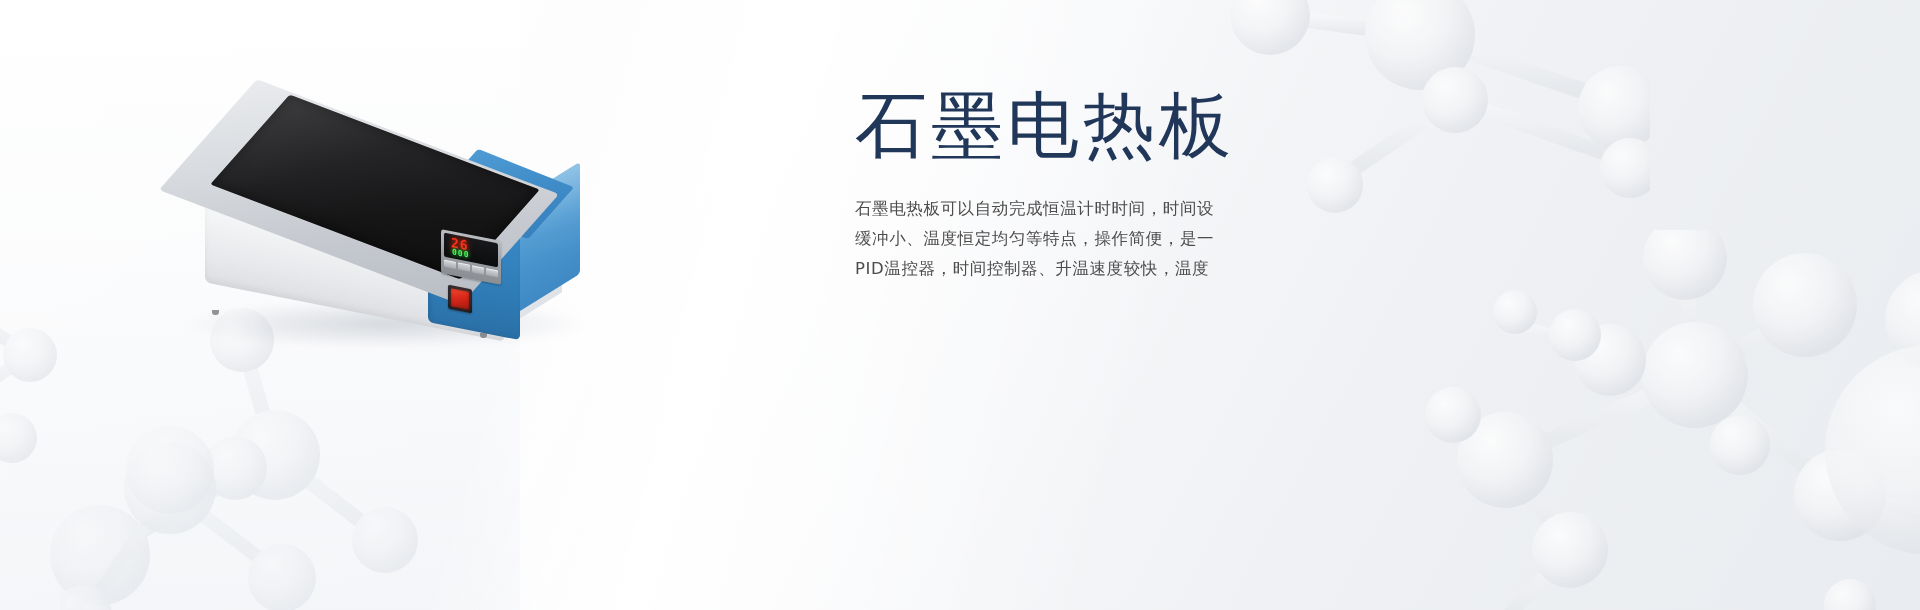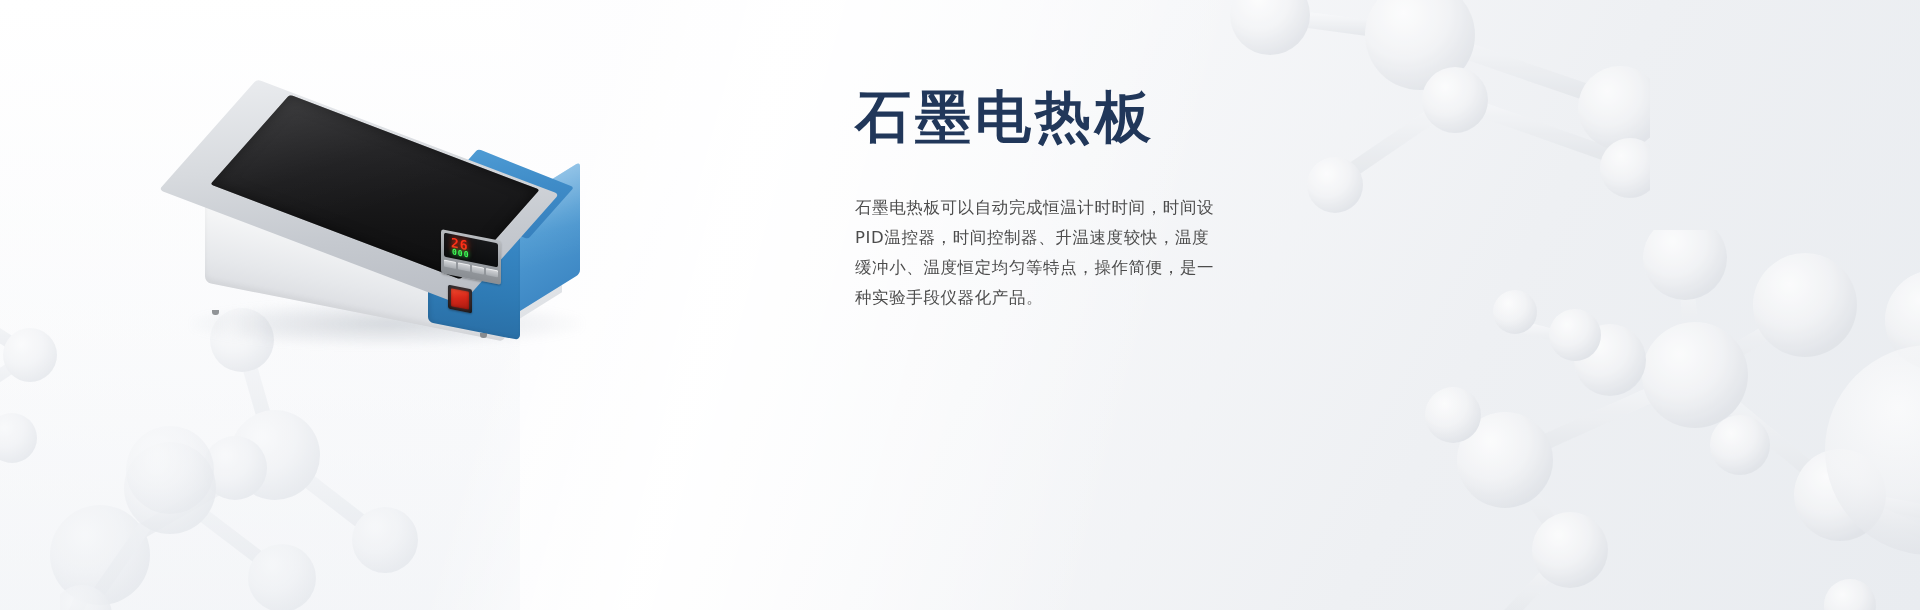--- a/index.html
+++ b/index.html
@@ -181,29 +181,29 @@
   .foot { position:absolute; width:7px; height:5px; background:#6d7175; border-radius:0 0 3px 3px; opacity:.75; }
 
   
   .text-col {
     position:absolute;
     left:855px; top:88px;
     width:420px;
   }
   .headline {
     font-family:"DejaVu Sans", sans-serif;
-    font-size:56px;
-    font-weight:700;
+    font-size:72px;
+    font-weight:400;
     color:#21375a;
     letter-spacing:4px;
     line-height:1.05;
     white-space:nowrap;
   }
   .desc {
-    margin-top:46px;
+    margin-top:30px;
     font-family:"DejaVu Sans", sans-serif;
     font-size:16.5px;
     font-weight:500;
     color:#4c4c4c;
     line-height:30px;
     letter-spacing:0.6px;
     width:360px;
   }
   .desc .ln { display:block; white-space:nowrap; }
 </style>
@@ -350,19 +350,18 @@
     </div>
 
     <div class="foot" style="left:62px; top:205px;"></div>
     <div class="foot" style="left:330px; top:228px;"></div>
   </div>
 
   <div class="text-col">
     <h1 class="headline">石墨电热板</h1>
     <div class="desc">
       <span class="ln">石墨电热板可以自动完成恒温计时时间，时间设</span>
+      <span class="ln">缓冲小、温度恒定均匀等特点，操作简便，是一</span>
       <span class="ln">PID温控器，时间控制器、升温速度较快，温度</span>
-      <span class="ln">缓冲小、温度恒定均匀等特点，操作简便，是一</span>
-      <span class="ln">种实验手段仪器化产品。</span>
     </div>
   </div>
 
 </div>
 
 </body></html>

